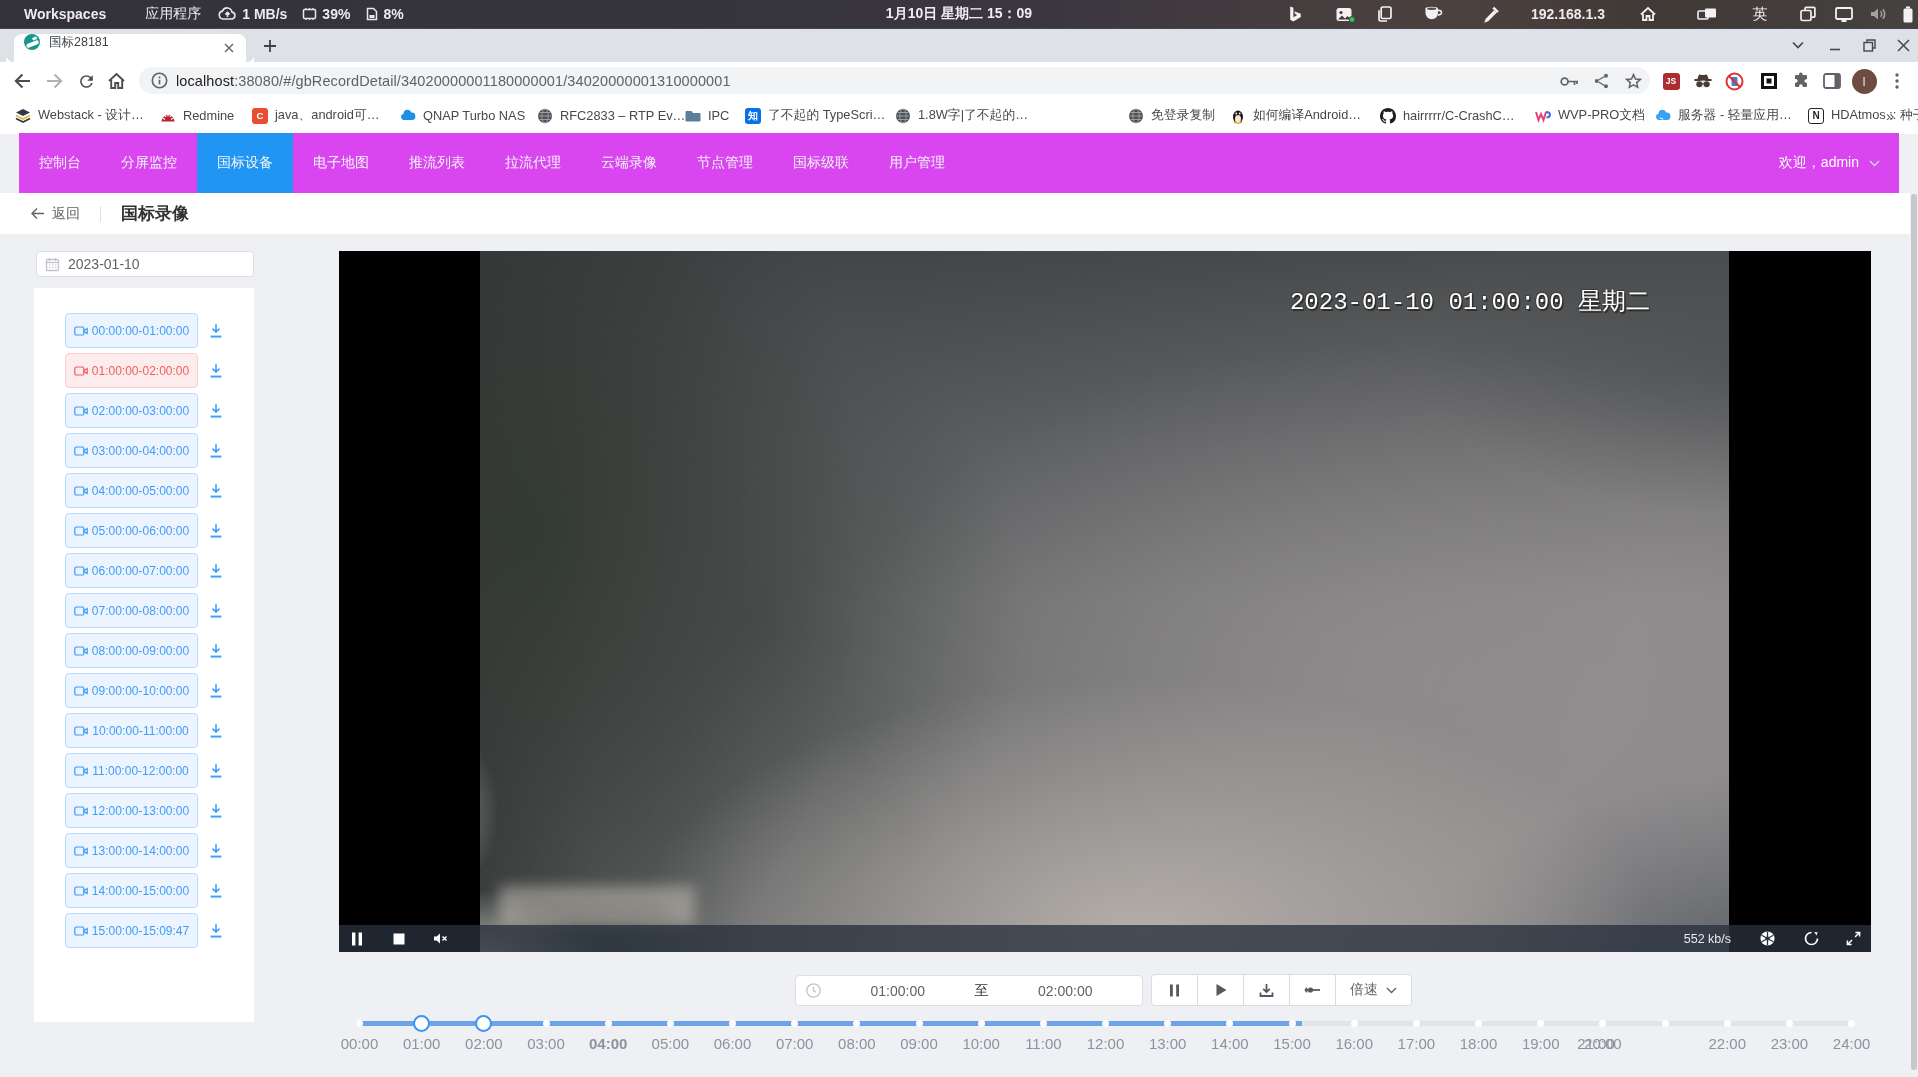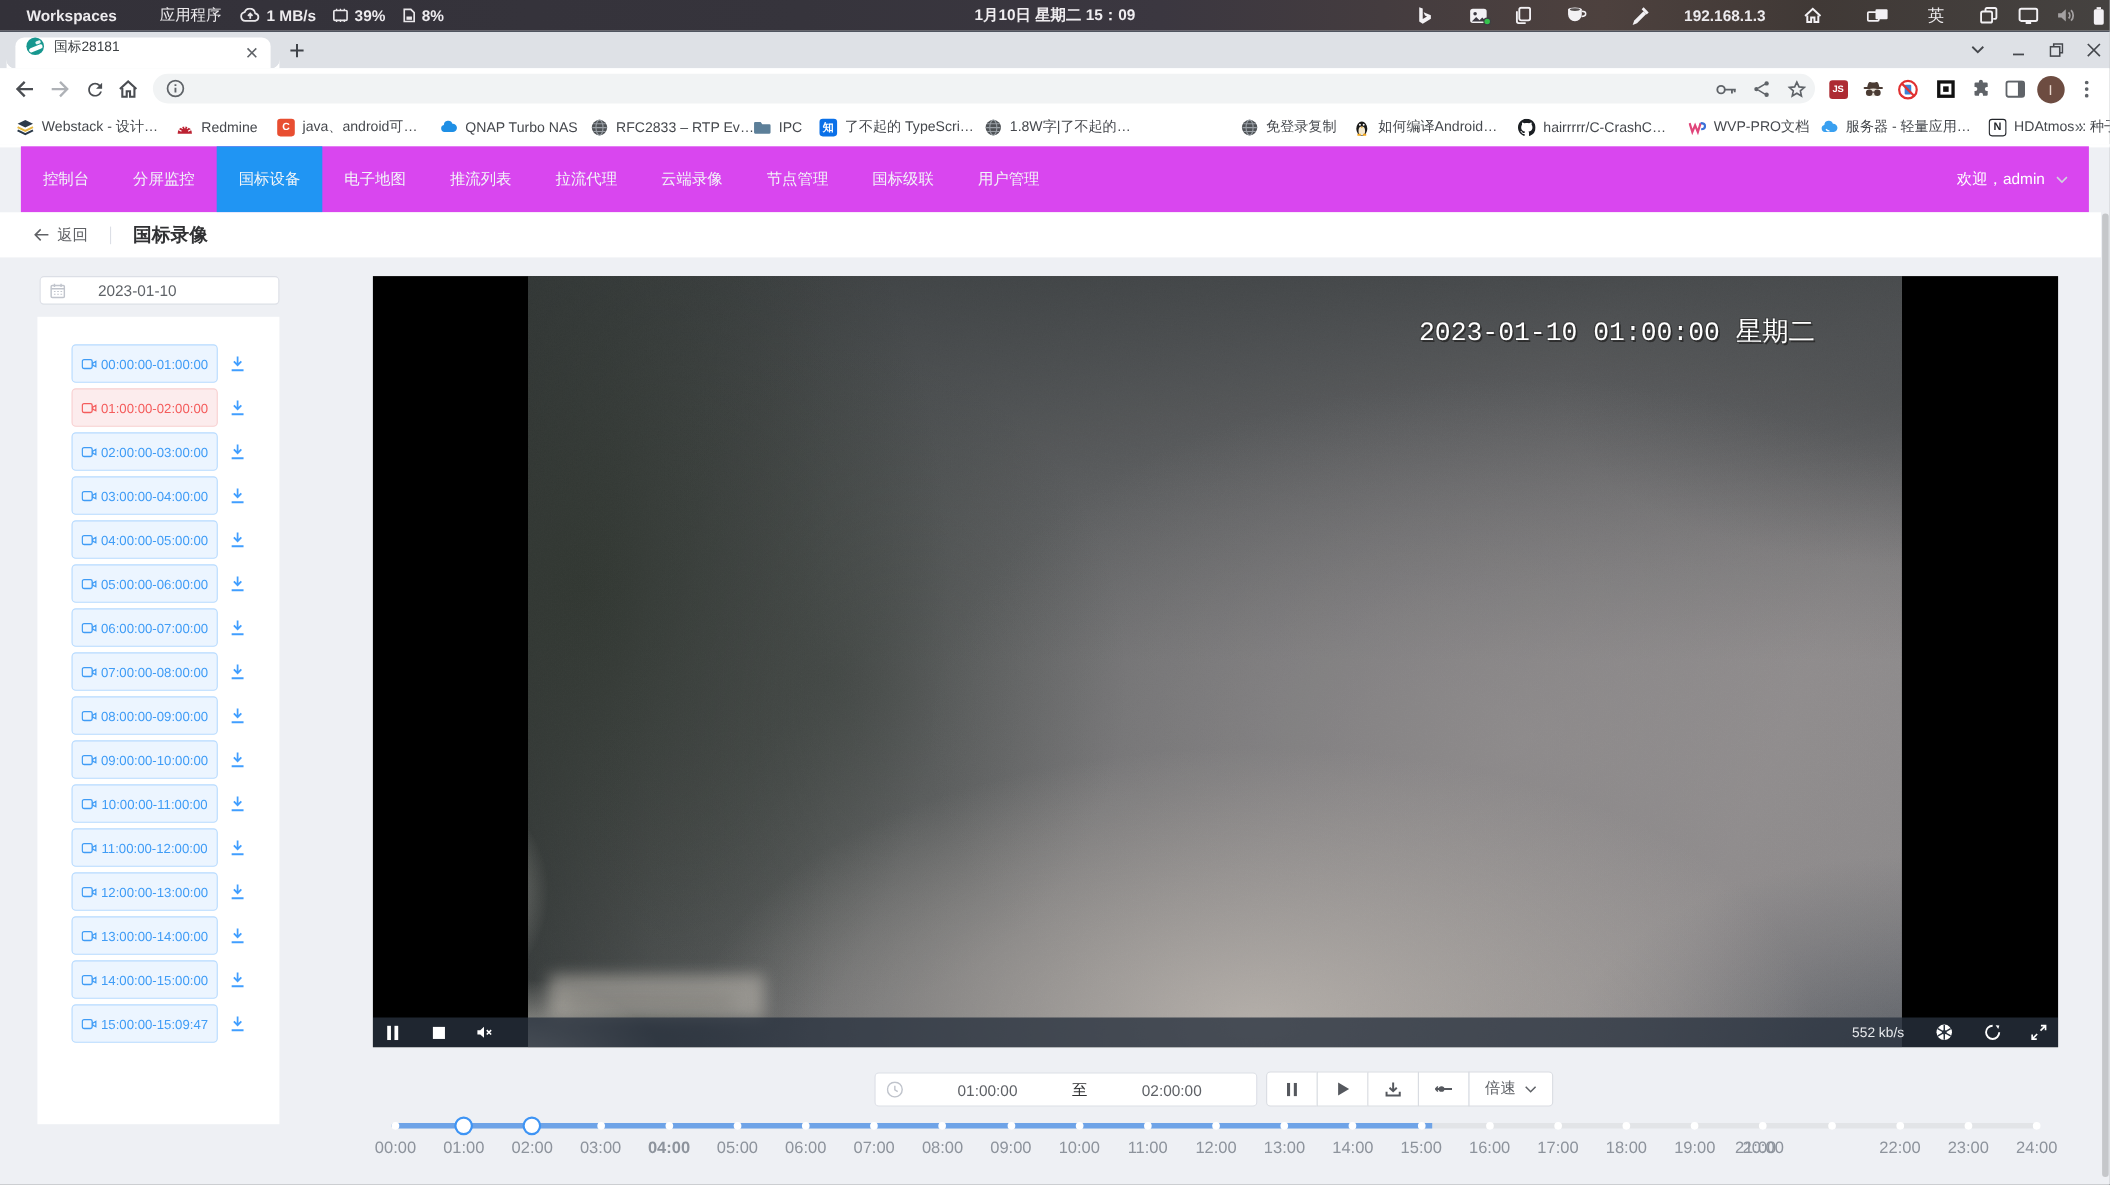--- a/index.html
+++ b/index.html
@@ -62,21 +62,21 @@
   #nav-welcome svg { margin-left:10px; }
 
   #subheader { left:0; top:193px; width:1910px; height:41px; background:#fff; }
   #back-group { position:absolute; left:30px; top:0; height:41px; display:flex; align-items:center; color:#606266; font-size:14px; }
   #back-group .divider { width:1px; height:16px; background:#dcdfe6; margin:0 20px; }
   #page-title { font-size:17px; font-weight:bold; color:#303133; }
 
   
   #date-input { left:36px; top:251px; width:218px; height:26px; background:#fff; border:1px solid #dcdfe6; border-radius:4px; display:flex; align-items:center; }
   #date-input .cal { margin-left:8px; margin-right:8px; display:flex; }
-  #date-input .dtext { font-size:14px; color:#5f6368;margin-left:21px; }
+  #date-input .dtext { font-size:14px; color:#5f6368; }
   #seg-panel { left:34px; top:288px; width:220px; height:734px; background:#fff; }
   .seg-row { position:absolute; left:0; width:220px; height:35px; }
   .seg-btn { position:absolute; left:31px; top:0; width:133px; height:35px; border-radius:4px; border:1px solid #b6daff; background:#ecf5ff; color:#3f9cf6; font-size:12px; display:flex; align-items:center; justify-content:center; cursor:pointer; white-space:nowrap; }
   .seg-btn svg { margin-right:4px; flex:none; }
   .seg-btn.active { background:#fceced; border-color:#f8cfd0; color:#f45c5c; }
   .seg-dl { position:absolute; left:173px; top:9px; width:18px; height:18px; display:flex; align-items:center; justify-content:center; cursor:pointer; }
 
   
   #player { left:339px; top:251px; width:1532px; height:701px; background:#000; overflow:hidden; }
   #video { position:absolute; left:141px; top:0; width:1249px; height:701px;
@@ -292,20 +292,21 @@
         <path d="M4.2 8v8h4v-5h3v5h4V8" fill="none" stroke="#4a4d52" stroke-width="1.9"></path>
       </svg>
   </span>
   <div id="omnibox">
     <span class="tb-icon" style="margin-left:12px;">
       <svg width="17" height="17" viewBox="0 0 17 17">
           <circle cx="8.5" cy="8.5" r="7.2" fill="none" stroke="#5f6368" stroke-width="1.6"></circle>
           <path d="M8.5 4.6v1.6M8.5 7.8v4.4" stroke="#5f6368" stroke-width="1.7"></path>
         </svg>
     </span>
+    <span id="omni-url"><span class="host">localhost</span><span class="rest">:38080/#/gbRecordDetail/34020000001180000001/34020000001310000001</span></span>
   </div>
   <span class="pill-ic" style="left:1553px;">
     <svg width="19" height="11" viewBox="0 0 19 11">
         <circle cx="4.6" cy="5.5" r="3.4" fill="none" stroke="#5f6368" stroke-width="1.7"></circle>
         <path d="M8 5.5h10M14.5 5.5v3.4M17 5.5v2.4" stroke="#5f6368" stroke-width="1.7"></path>
       </svg>
   </span>
   <span class="pill-ic" style="left:1585px;">
     <svg width="15" height="16" viewBox="0 0 15 16">
         <circle cx="12" cy="2.8" r="2" fill="#5f6368"></circle>

